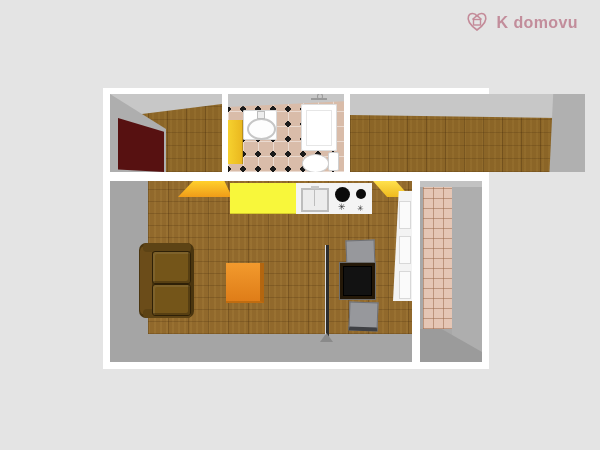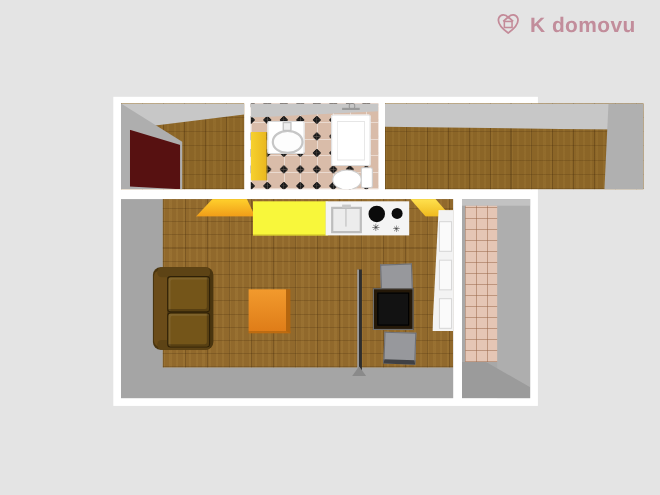--- a/index.html
+++ b/index.html
@@ -5,21 +5,21 @@
   html,body{margin:0;padding:0;}
   body{
     width:600px;height:450px;position:relative;overflow:hidden;
     background:#e4e4e4;
     font-family:"Liberation Sans", sans-serif;
   }
   .abs{position:absolute;}
 
   
   .logo{position:absolute;top:9px;right:22px;display:flex;align-items:center;gap:7px;}
-  .logo-text{font-size:19px;font-weight:600;letter-spacing:.4px;color:#c28d9b;}
+  .logo-text{font-size:16px;font-weight:600;letter-spacing:.4px;color:#c28d9b;}
 
   
   #plan{left:103px;top:88px;width:386px;height:281px;background:#ffffff;}
 
   
   .wood{
     background-color:#8b6527;
     background-image:
       repeating-linear-gradient(90deg, rgba(55,32,5,.28) 0 1px, transparent 1px 19px),
       repeating-linear-gradient(0deg, rgba(55,32,5,.18) 0 1px, transparent 1px 13px),

